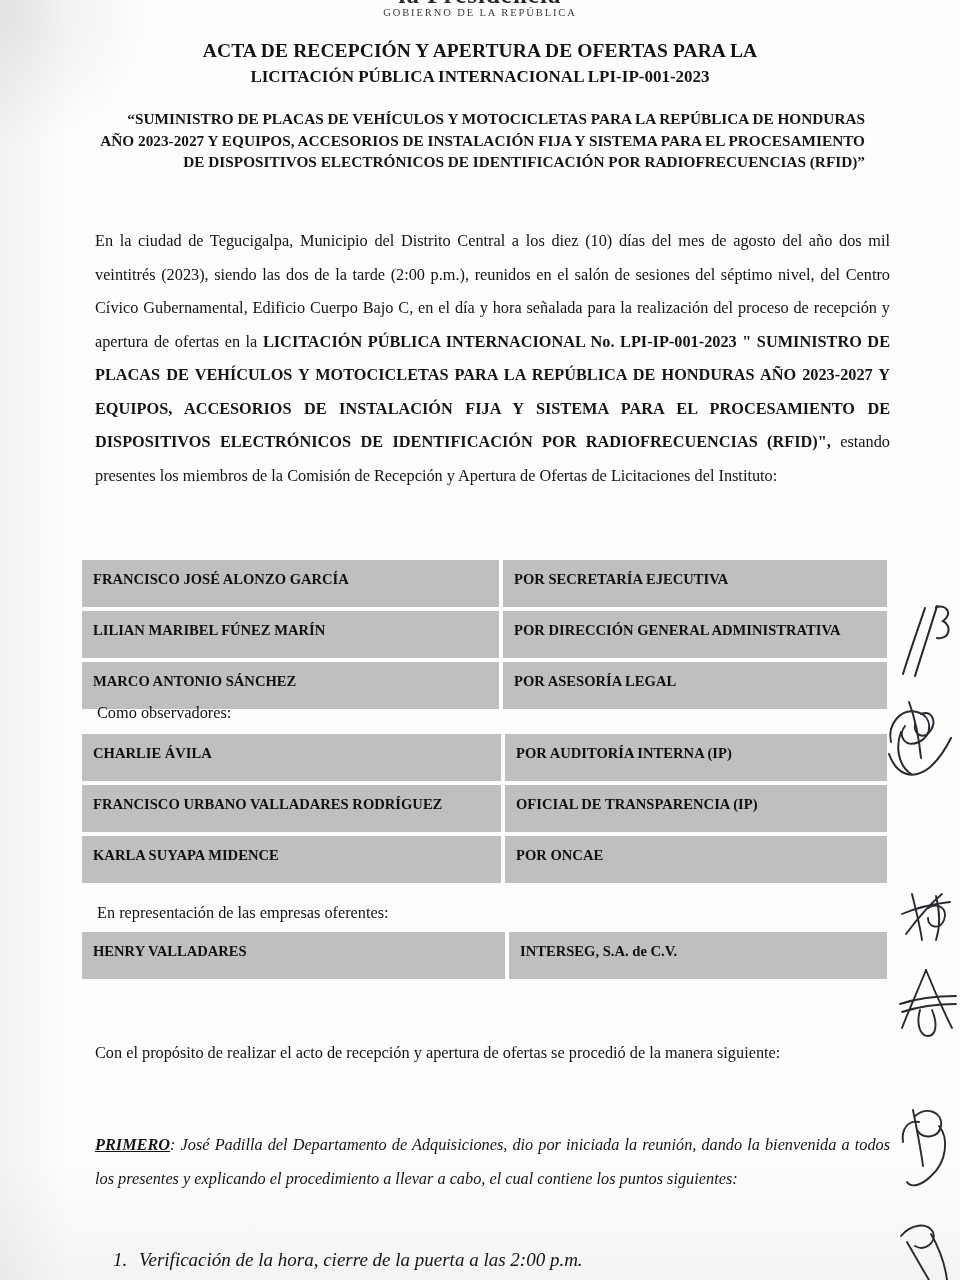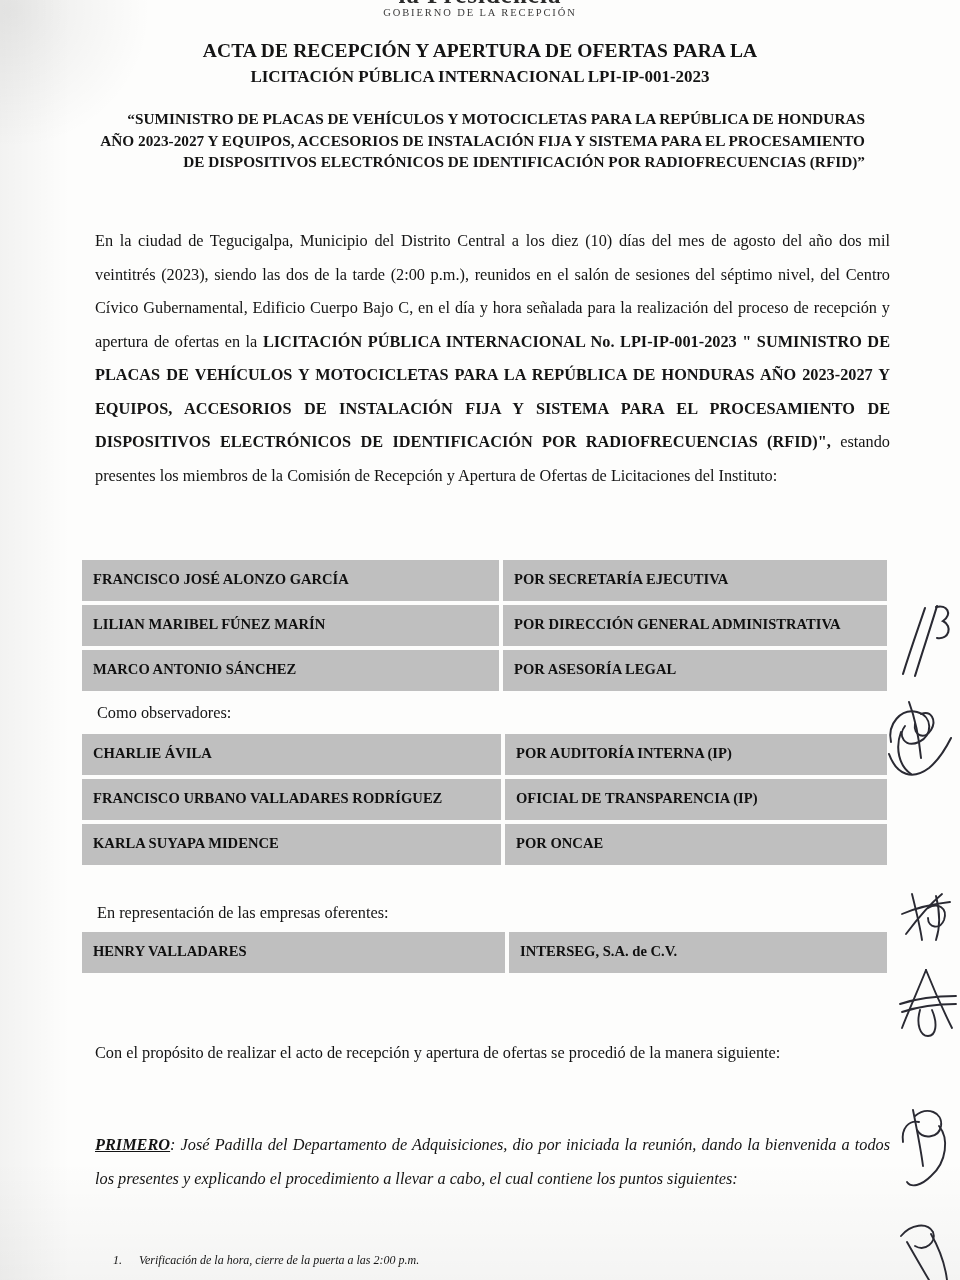--- a/index.html
+++ b/index.html
@@ -121,21 +121,21 @@
     position: absolute;
     border-collapse: separate;
     border-spacing: 0 4px;
     width: 805px;
     left: 82px;
   }
   .grid-table td {
     background: #bfbfbf;
     font-weight: bold;
     font-size: 14.6px;
-    padding: 9px 10px 12px 11px;
+    padding: 9px 10px 18px 11px;
     height: 20px;
     vertical-align: middle;
     color: #101010;
     border: none;
   }
   .grid-table td.col-a { border-right: 4px solid #fdfdfc; }
 
   .t1 { top: 556px; }
   .t2 { top: 730px; }
   .t3 { top: 928px; }
@@ -143,21 +143,21 @@
   .t1 td.col-a { width: 396px; }
   .t2 td.col-a { width: 398px; }
   .t3 td.col-a { width: 402px; }
 
   
   .num-list {
     position: absolute;
     left: 113px;
     top: 1248px;
     width: 780px;
-    font-size: 12px;
+    font-size: 19px;
     font-style: italic;
     line-height: 24px;
   }
   .num-list .n { display: inline-block; width: 26px; font-style: italic; }
 
   
   .sig {
     position: absolute;
     pointer-events: none;
   }
@@ -167,21 +167,21 @@
 <body>
 
 <div class="page">
 
   <div class="scan-shadow-tl"></div>
   <div class="scan-shadow-left"></div>
   <div class="scan-shadow-bottom"></div>
 
   <div class="letterhead">
     <div class="logo-wordmark">la Presidencia</div>
-    <div class="logo-subline">GOBIERNO DE LA RECEPCIÓN</div>
+    <div class="logo-subline">GOBIERNO DE LA REPÚBLICA</div>
   </div>
 
   <div class="title-block">
     <div class="title-line1">ACTA DE RECEPCIÓN Y APERTURA DE OFERTAS PARA LA</div>
     <div class="title-line2">LICITACIÓN PÚBLICA INTERNACIONAL LPI-IP-001-2023</div>
   </div>
 
   <div class="subject-block">“SUMINISTRO DE PLACAS DE VEHÍCULOS Y MOTOCICLETAS PARA LA REPÚBLICA DE HONDURAS AÑO 2023-2027 Y EQUIPOS, ACCESORIOS DE INSTALACIÓN FIJA Y SISTEMA PARA EL PROCESAMIENTO DE DISPOSITIVOS ELECTRÓNICOS DE IDENTIFICACIÓN POR RADIOFRECUENCIAS (RFID)”</div>
 
   <div class="body-p p1">

